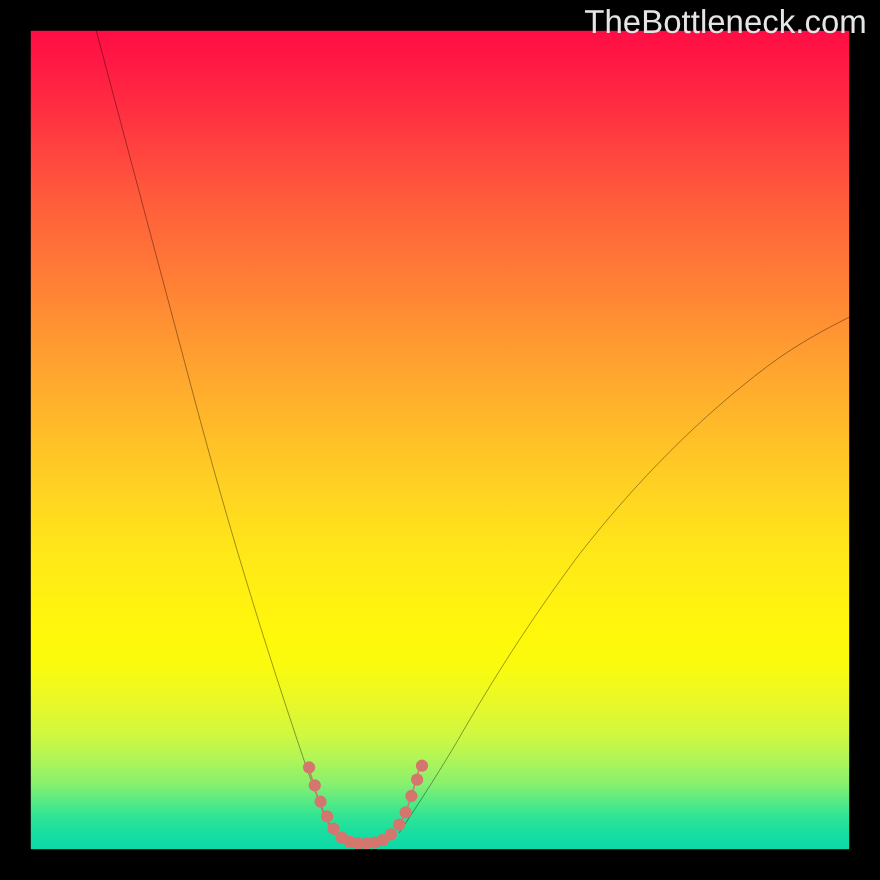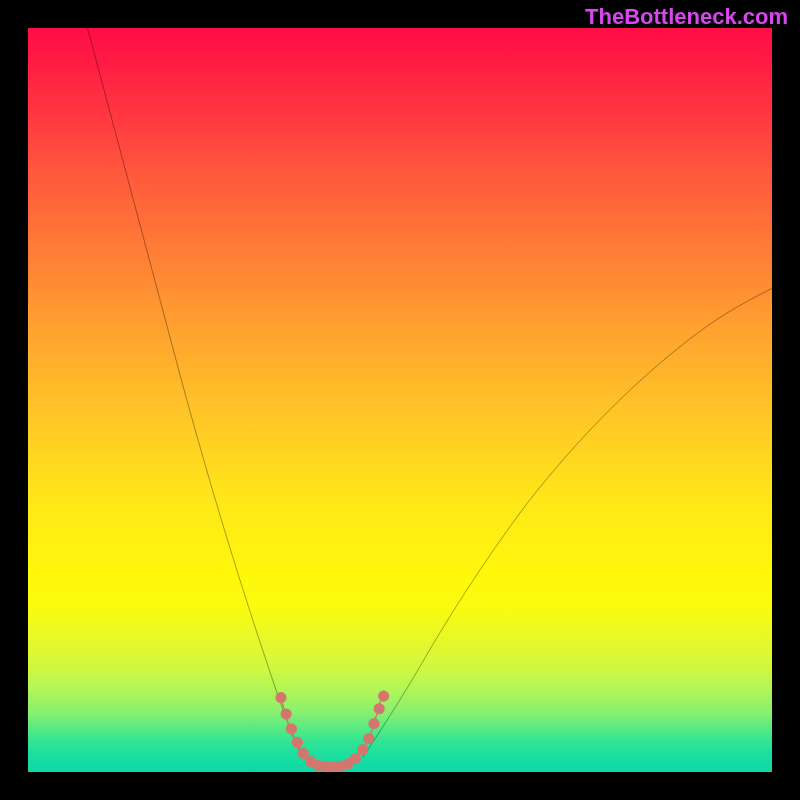--- a/index.html
+++ b/index.html
@@ -12,23 +12,23 @@
     height: 800px;
     background: #000;
     position: relative;
     overflow: hidden;
     font-family: Arial, Helvetica, sans-serif;
   }
   .watermark {
     position: absolute;
     top: 4px;
     right: 12px;
-    color: #d946ef;
-    font-size: 22px;
-    font-weight: 700;
+    color: #e5e5e5;
+    font-size: 30px;
+    font-weight: 400;
     z-index: 5;
   }
   .plot-frame {
     position: absolute;
     left: 28px;
     top: 28px;
     width: 744px;
     height: 744px;
     background: #000;
   }

